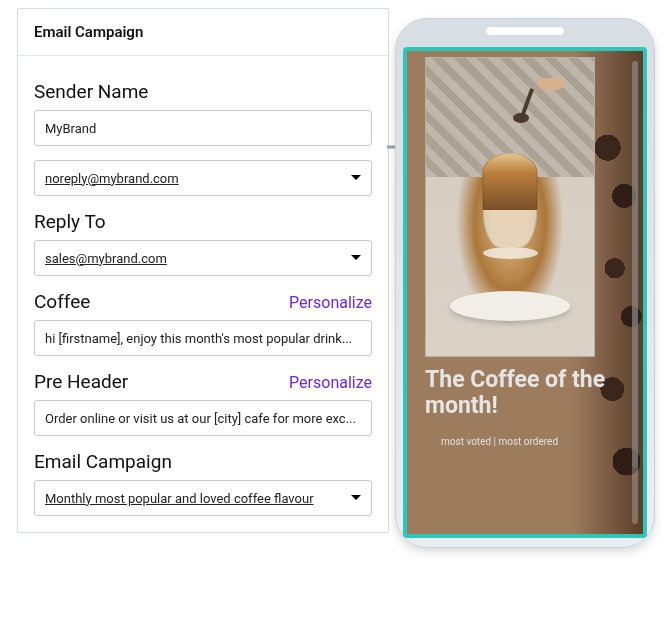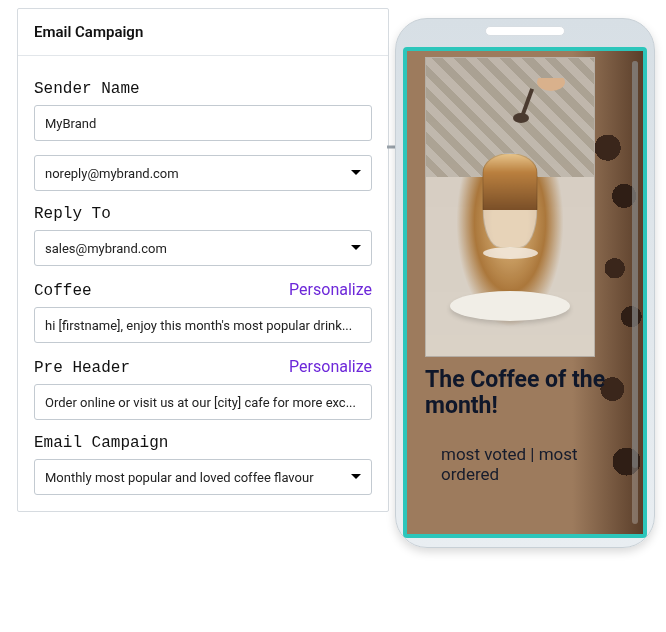--- a/index.html
+++ b/index.html
@@ -30,24 +30,23 @@
     padding: 10px 16px 16px 16px;
   }
   .field-group { margin-top: 14px; }
   .field-label-row {
     display: flex;
     justify-content: space-between;
     align-items: baseline;
     margin-bottom: 7px;
   }
   .field-label {
-    font-size: 16px;
+    font-size: 19px;
     color: #111;
     font-weight: 400;
-    font-family: Liberation Mono, monospace;
   }
   .personalize-link {
     font-size: 16px;
     color: #6d28d9;
     cursor: pointer;
   }
   .text-input {
     width: 100%;
     height: 36px;
     border: 1px solid #c3cad1;
@@ -56,21 +55,21 @@
     font-size: 13px;
     color: #222;
     font-family: inherit;
     outline: none;
     text-overflow: ellipsis;
   }
   .select-wrap {
     position: relative;
     width: 100%;
   }
-  .select-wrap .text-input { padding-right: 30px; }
+  .select-wrap .text-input { padding-right: 30px; text-decoration: underline; }
   .chevron {
     position: absolute;
     right: 10px;
     top: 50%;
     transform: translateY(-50%);
     pointer-events: none;
   }
   .chevron svg { display: block; }
 
   
@@ -177,30 +176,30 @@
     width: 120px; height: 30px;
     background: #f1eee7;
     border-radius: 50%;
     box-shadow: 0 3px 5px rgba(0,0,0,0.15);
   }
   .preview-text {
     position: absolute;
     left: 18px;
     top: 316px;
     right: 26px;
-    color: #0f172a;
+    color: #e5e5e5;
   }
   .preview-title {
     font-size: 23px;
     font-weight: 700;
     line-height: 1.15;
   }
   .preview-sub {
-    font-size: 17px;
-    margin-top: 24px;
+    font-size: 10px;
+    margin-top: 16px;
     opacity: 0.95;
     padding-left: 16px;
   }
   .preview-body {
     font-size: 12.5px;
     margin-top: 8px;
     line-height: 1.4;
   }
   .preview-body strong { font-weight: 700; }
   .scrollbar-track {

